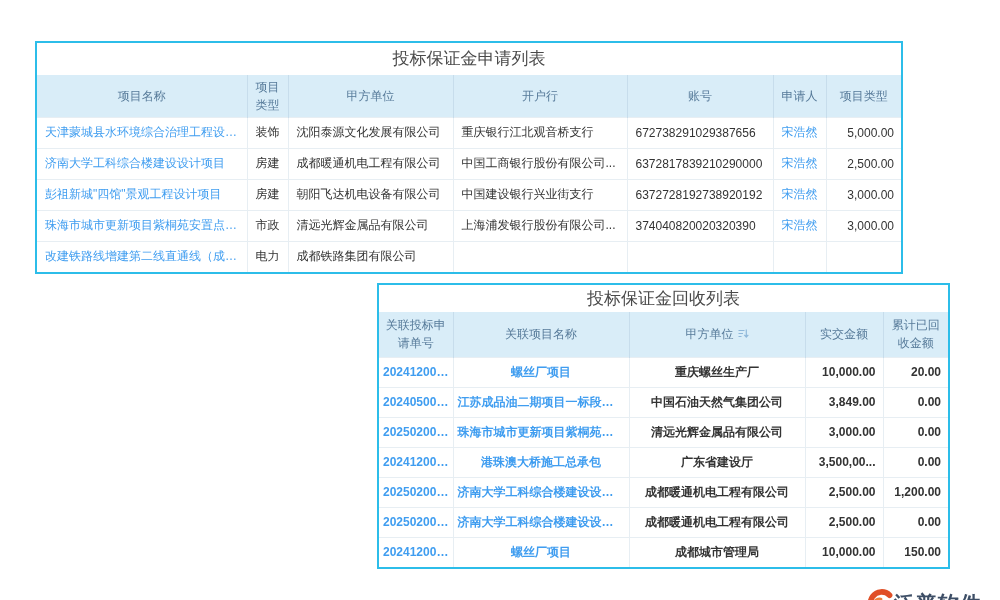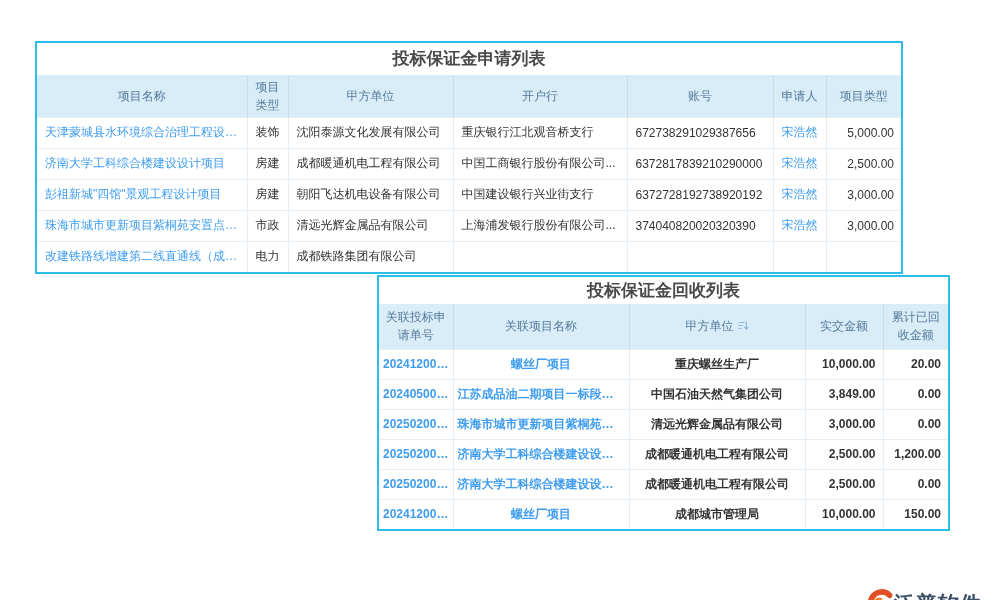--- a/index.html
+++ b/index.html
@@ -2,23 +2,23 @@
 <html><head>
 <meta charset="utf-8">
 <style>
   * { margin:0; padding:0; box-sizing:border-box; }
   html,body { width:1000px; height:600px; background:#ffffff; overflow:hidden;
     font-family:"Liberation Sans","DejaVu Sans",sans-serif; }
   .stage { position:relative; width:1000px; height:600px; background:#fff; }
 
   .panel { position:absolute; background:#fff; border:2px solid #2cbde9; }
   .panel-apply   { left:35px;  top:41px;  width:868px; z-index:1; }
-  .panel-recover { left:377px; top:275px; width:573px; z-index:2; }
-
-  .panel-title { text-align:center; font-size:17px; font-weight:bold; color:#4a4a4a;
+  .panel-recover { left:377px; top:283px; width:573px; z-index:2; }
+
+  .panel-title { text-align:center; font-size:17px; font-weight:normal; color:#4a4a4a;
     background:#fff; }
   .panel-apply .panel-title   { height:32px; line-height:32px; }
   .panel-recover .panel-title { height:27px; line-height:27px; }
 
   table { width:100%; border-collapse:collapse; table-layout:fixed; }
 
   th { background:#d9edf8; color:#567a99; font-weight:normal; font-size:12px;
        text-align:center; vertical-align:middle; padding:2px 3px; line-height:1.5;
        border-left:1px solid #c7ddec; }
   th:first-child { border-left:none;margin-left:42px; }
@@ -176,20 +176,27 @@
           </tr>
 
           <tr>
             <td class="t-center link">2025020001</td>
             <td class="t-center link">珠海市城市更新项目紫桐苑安置点...</td>
             <td class="t-center">清远光辉金属品有限公司</td>
             <td class="t-right">3,000.00</td>
             <td class="t-right">0.00</td>
           </tr>
 
+          <tr>
+            <td class="t-center link">2024120007</td>
+            <td class="t-center link">港珠澳大桥施工总承包</td>
+            <td class="t-center">广东省建设厅</td>
+            <td class="t-right">3,500,00...</td>
+            <td class="t-right">0.00</td>
+          </tr>
 
           <tr>
             <td class="t-center link">2025020003</td>
             <td class="t-center link">济南大学工科综合楼建设设计项目</td>
             <td class="t-center">成都暖通机电工程有限公司</td>
             <td class="t-right">2,500.00</td>
             <td class="t-right">1,200.00</td>
           </tr>
 
           <tr>

